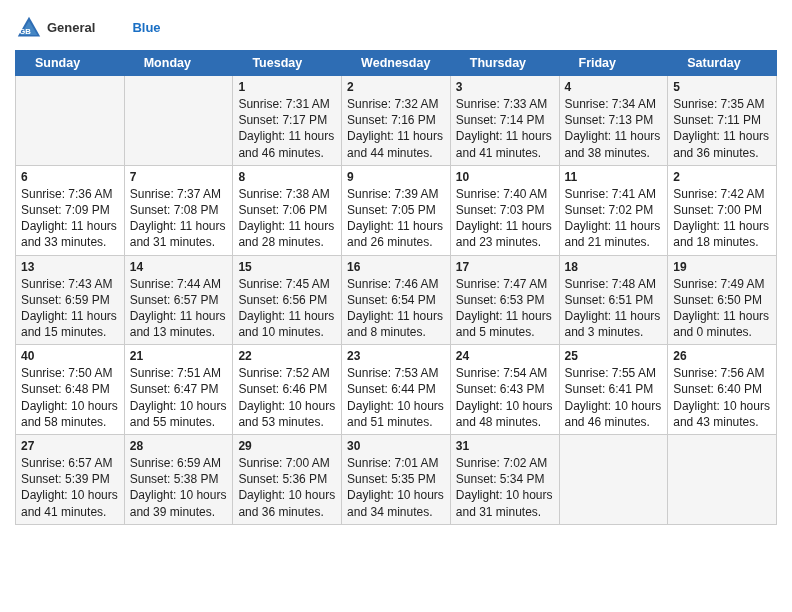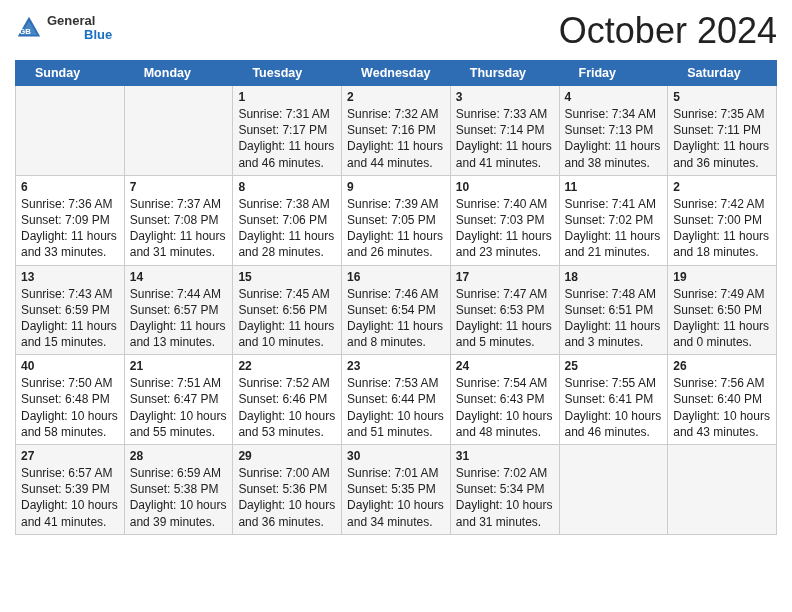--- a/index.html
+++ b/index.html
@@ -22,21 +22,21 @@
       align-items: flex-start;
       margin-bottom: 8px;
     }
     .logo {
       display: flex;
       align-items: center;
       margin-top: 4px;
     }
     .logo-text {
       display: flex;
-      flex-direction: column;
+      flex-direction: row;
       font-size: 13px;
       line-height: 1.1;
       color: #333;
     }
     .logo-text .general { font-weight: bold; }
     .logo-text .blue { color: #1a6fc4; font-weight: bold; padding-left: 37px; }
     .logo-icon {
       width: 28px;
       height: 28px;
       margin-right: 4px;
@@ -105,21 +105,20 @@
         <polygon points="20,4 36,32 4,32" fill="#2e6db4"></polygon>
         <polygon points="20,10 32,30 8,30" fill="#5a9fd4" opacity="0.5"></polygon>
         <text x="6" y="28" font-size="11" fill="white" font-weight="bold">GB</text>
       </svg>
       <div class="logo-text">
         <span class="general">General</span>
         <span class="blue">Blue</span>
       </div>
     </div>
     <div class="title-section">
-      <div class="month-title">October 2024</div>
     </div>
   </div>
 
   <table>
     <thead>
       <tr>
         <th>Sunday</th>
         <th>Monday</th>
         <th>Tuesday</th>
         <th>Wednesday</th>

